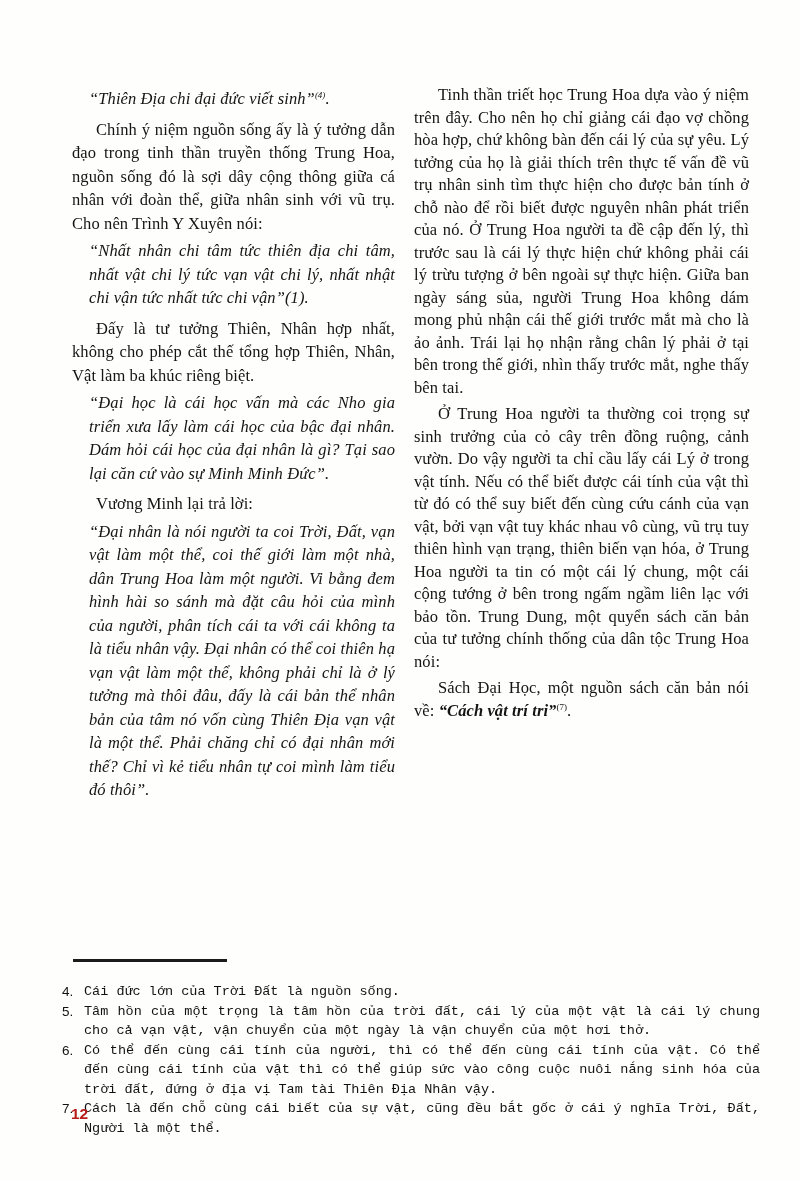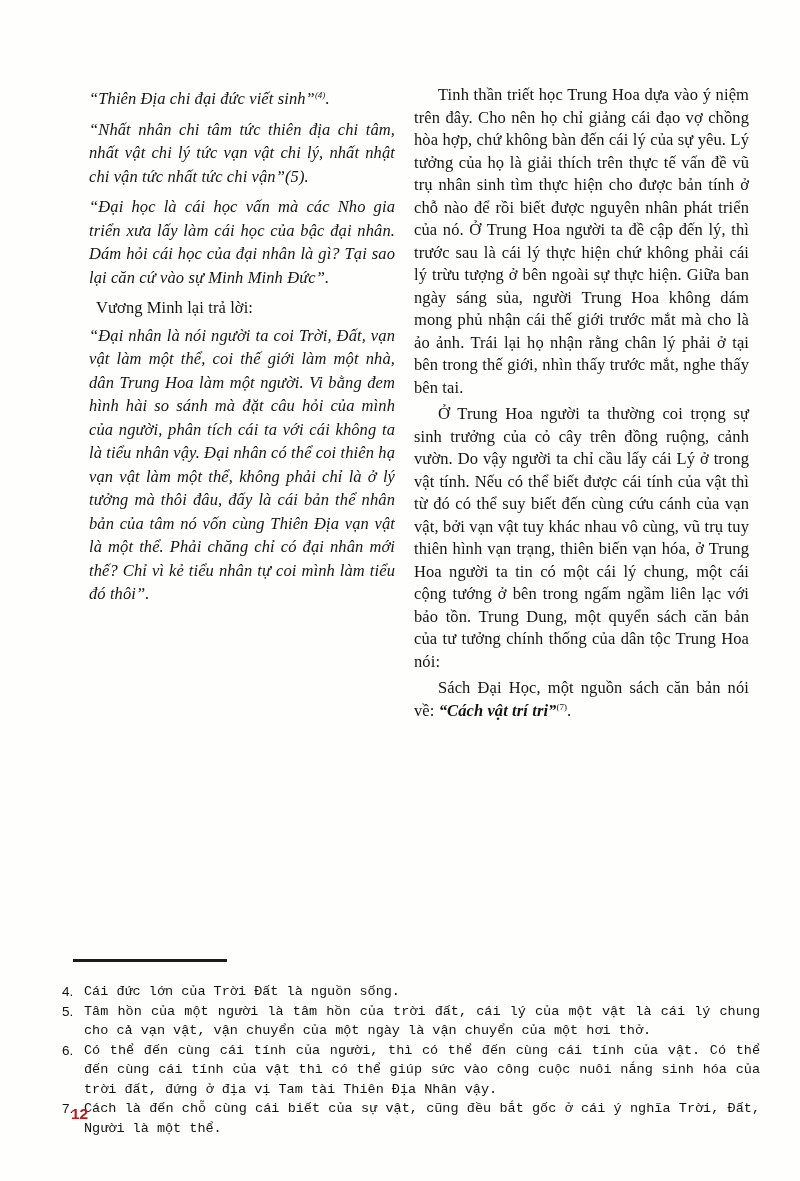--- a/index.html
+++ b/index.html
@@ -80,42 +80,44 @@
   }
 </style>
 </head>
 <body>
 
 <div class="page">
 
   <div class="columns">
     <div class="col col-left">
         <p class="quote">“Thiên Địa chi đại đức viết sinh”<sup>(4)</sup>.</p>
-        <p class="quote">“Nhất nhân chi tâm tức thiên địa chi tâm, nhất vật chi lý tức vạn vật chi lý, nhất nhật chi vận tức nhất tức chi vận”(5).</p>
+        <p class="normal">Chính ý niệm nguồn sống ấy là ý tưởng dẫn đạo trong tinh thần truyền thống Trung Hoa, nguồn sống đó là sợi dây cộng thông giữa cá nhân với đoàn thể, giữa nhân sinh với vũ trụ. Cho nên Trình Y Xuyên nói:</p>
+        <p class="quote">“Nhất nhân chi tâm tức thiên địa chi tâm, nhất vật chi lý tức vạn vật chi lý, nhất nhật chi vận tức nhất tức chi vận”(1).</p>
+        <p class="normal">Đấy là tư tưởng Thiên, Nhân hợp nhất, không cho phép cắt thế tổng hợp Thiên, Nhân, Vật làm ba khúc riêng biệt.</p>
         <p class="quote">“Đại học là cái học vấn mà các Nho gia triển xưa lấy làm cái học của bậc đại nhân. Dám hỏi cái học của đại nhân là gì? Tại sao lại căn cứ vào sự Minh Minh Đức”.</p>
         <p class="normal">Vương Minh lại trả lời:</p>
         <p class="quote">“Đại nhân là nói người ta coi Trời, Đất, vạn vật làm một thể, coi thế giới làm một nhà, dân Trung Hoa làm một người. Vi bằng đem hình hài so sánh mà đặt câu hỏi của mình của người, phân tích cái ta với cái không ta là tiểu nhân vậy. Đại nhân có thể coi thiên hạ vạn vật làm một thể, không phải chỉ là ở lý tưởng mà thôi đâu, đấy là cái bản thể nhân bản của tâm nó vốn cùng Thiên Địa vạn vật là một thể. Phải chăng chỉ có đại nhân mới thế? Chỉ vì kẻ tiểu nhân tự coi mình làm tiểu đó thôi”.</p>
       </div>
     <div class="col col-right">
         <p class="normal">Tinh thần triết học Trung Hoa dựa vào ý niệm trên đây. Cho nên họ chỉ giảng cái đạo vợ chồng hòa hợp, chứ không bàn đến cái lý của sự yêu. Lý tưởng của họ là giải thích trên thực tế vấn đề vũ trụ nhân sinh tìm thực hiện cho được bản tính ở chỗ nào để rồi biết được nguyên nhân phát triển của nó. Ở Trung Hoa người ta đề cập đến lý, thì trước sau là cái lý thực hiện chứ không phải cái lý trừu tượng ở bên ngoài sự thực hiện. Giữa ban ngày sáng sủa, người Trung Hoa không dám mong phủ nhận cái thế giới trước mắt mà cho là ảo ảnh. Trái lại họ nhận rằng chân lý phải ở tại bên trong thế giới, nhìn thấy trước mắt, nghe thấy bên tai.</p>
         <p class="normal">Ở Trung Hoa người ta thường coi trọng sự sinh trưởng của cỏ cây trên đồng ruộng, cảnh vườn. Do vậy người ta chỉ cầu lấy cái Lý ở trong vật tính. Nếu có thể biết được cái tính của vật thì từ đó có thể suy biết đến cùng cứu cánh của vạn vật, bởi vạn vật tuy khác nhau vô cùng, vũ trụ tuy thiên hình vạn trạng, thiên biến vạn hóa, ở Trung Hoa người ta tin có một cái lý chung, một cái cộng tướng ở bên trong ngấm ngầm liên lạc với bảo tồn. Trung Dung, một quyển sách căn bản của tư tưởng chính thống của dân tộc Trung Hoa nói:</p>
         <p class="normal">Sách Đại Học, một nguồn sách căn bản nói về: <i>“Cách vật trí tri”</i><sup>(7)</sup>.</p>
       </div>
   </div>
 
   <div class="footnote-rule"></div>
 
   <div class="footnotes">
       <div class="footnote">
         <span class="fn-num">4.</span>
         <span class="fn-text">Cái đức lớn của Trời Đất là nguồn sống.</span>
       </div>
       <div class="footnote">
         <span class="fn-num">5.</span>
-        <span class="fn-text">Tâm hồn của một người là tâm hồn của trời đất, cái lý của một vật là cái lý chung cho cả vạn vật, vận chuyển của một ngày là vận chuyển của một hơi thở.</span>
+        <span class="fn-text">Tâm hồn của một trọng là tâm hồn của trời đất, cái lý của một vật là cái lý chung cho cả vạn vật, vận chuyển của một ngày là vận chuyển của một hơi thở.</span>
       </div>
       <div class="footnote">
         <span class="fn-num">6.</span>
         <span class="fn-text">Có thể đến cùng cái tính của người, thì có thể đến cùng cái tính của vật. Có thể đến cùng cái tính của vật thì có thể giúp sức vào công cuộc nuôi nắng sinh hóa của trời đất, đứng ở địa vị Tam tài Thiên Địa Nhân vậy.</span>
       </div>
       <div class="footnote">
         <span class="fn-num">7.</span>
         <span class="fn-text">Cách là đến chỗ cùng cái biết của sự vật, cũng đều bắt gốc ở cái ý nghĩa Trời, Đất, Người là một thể.</span>
       </div>
     </div>

